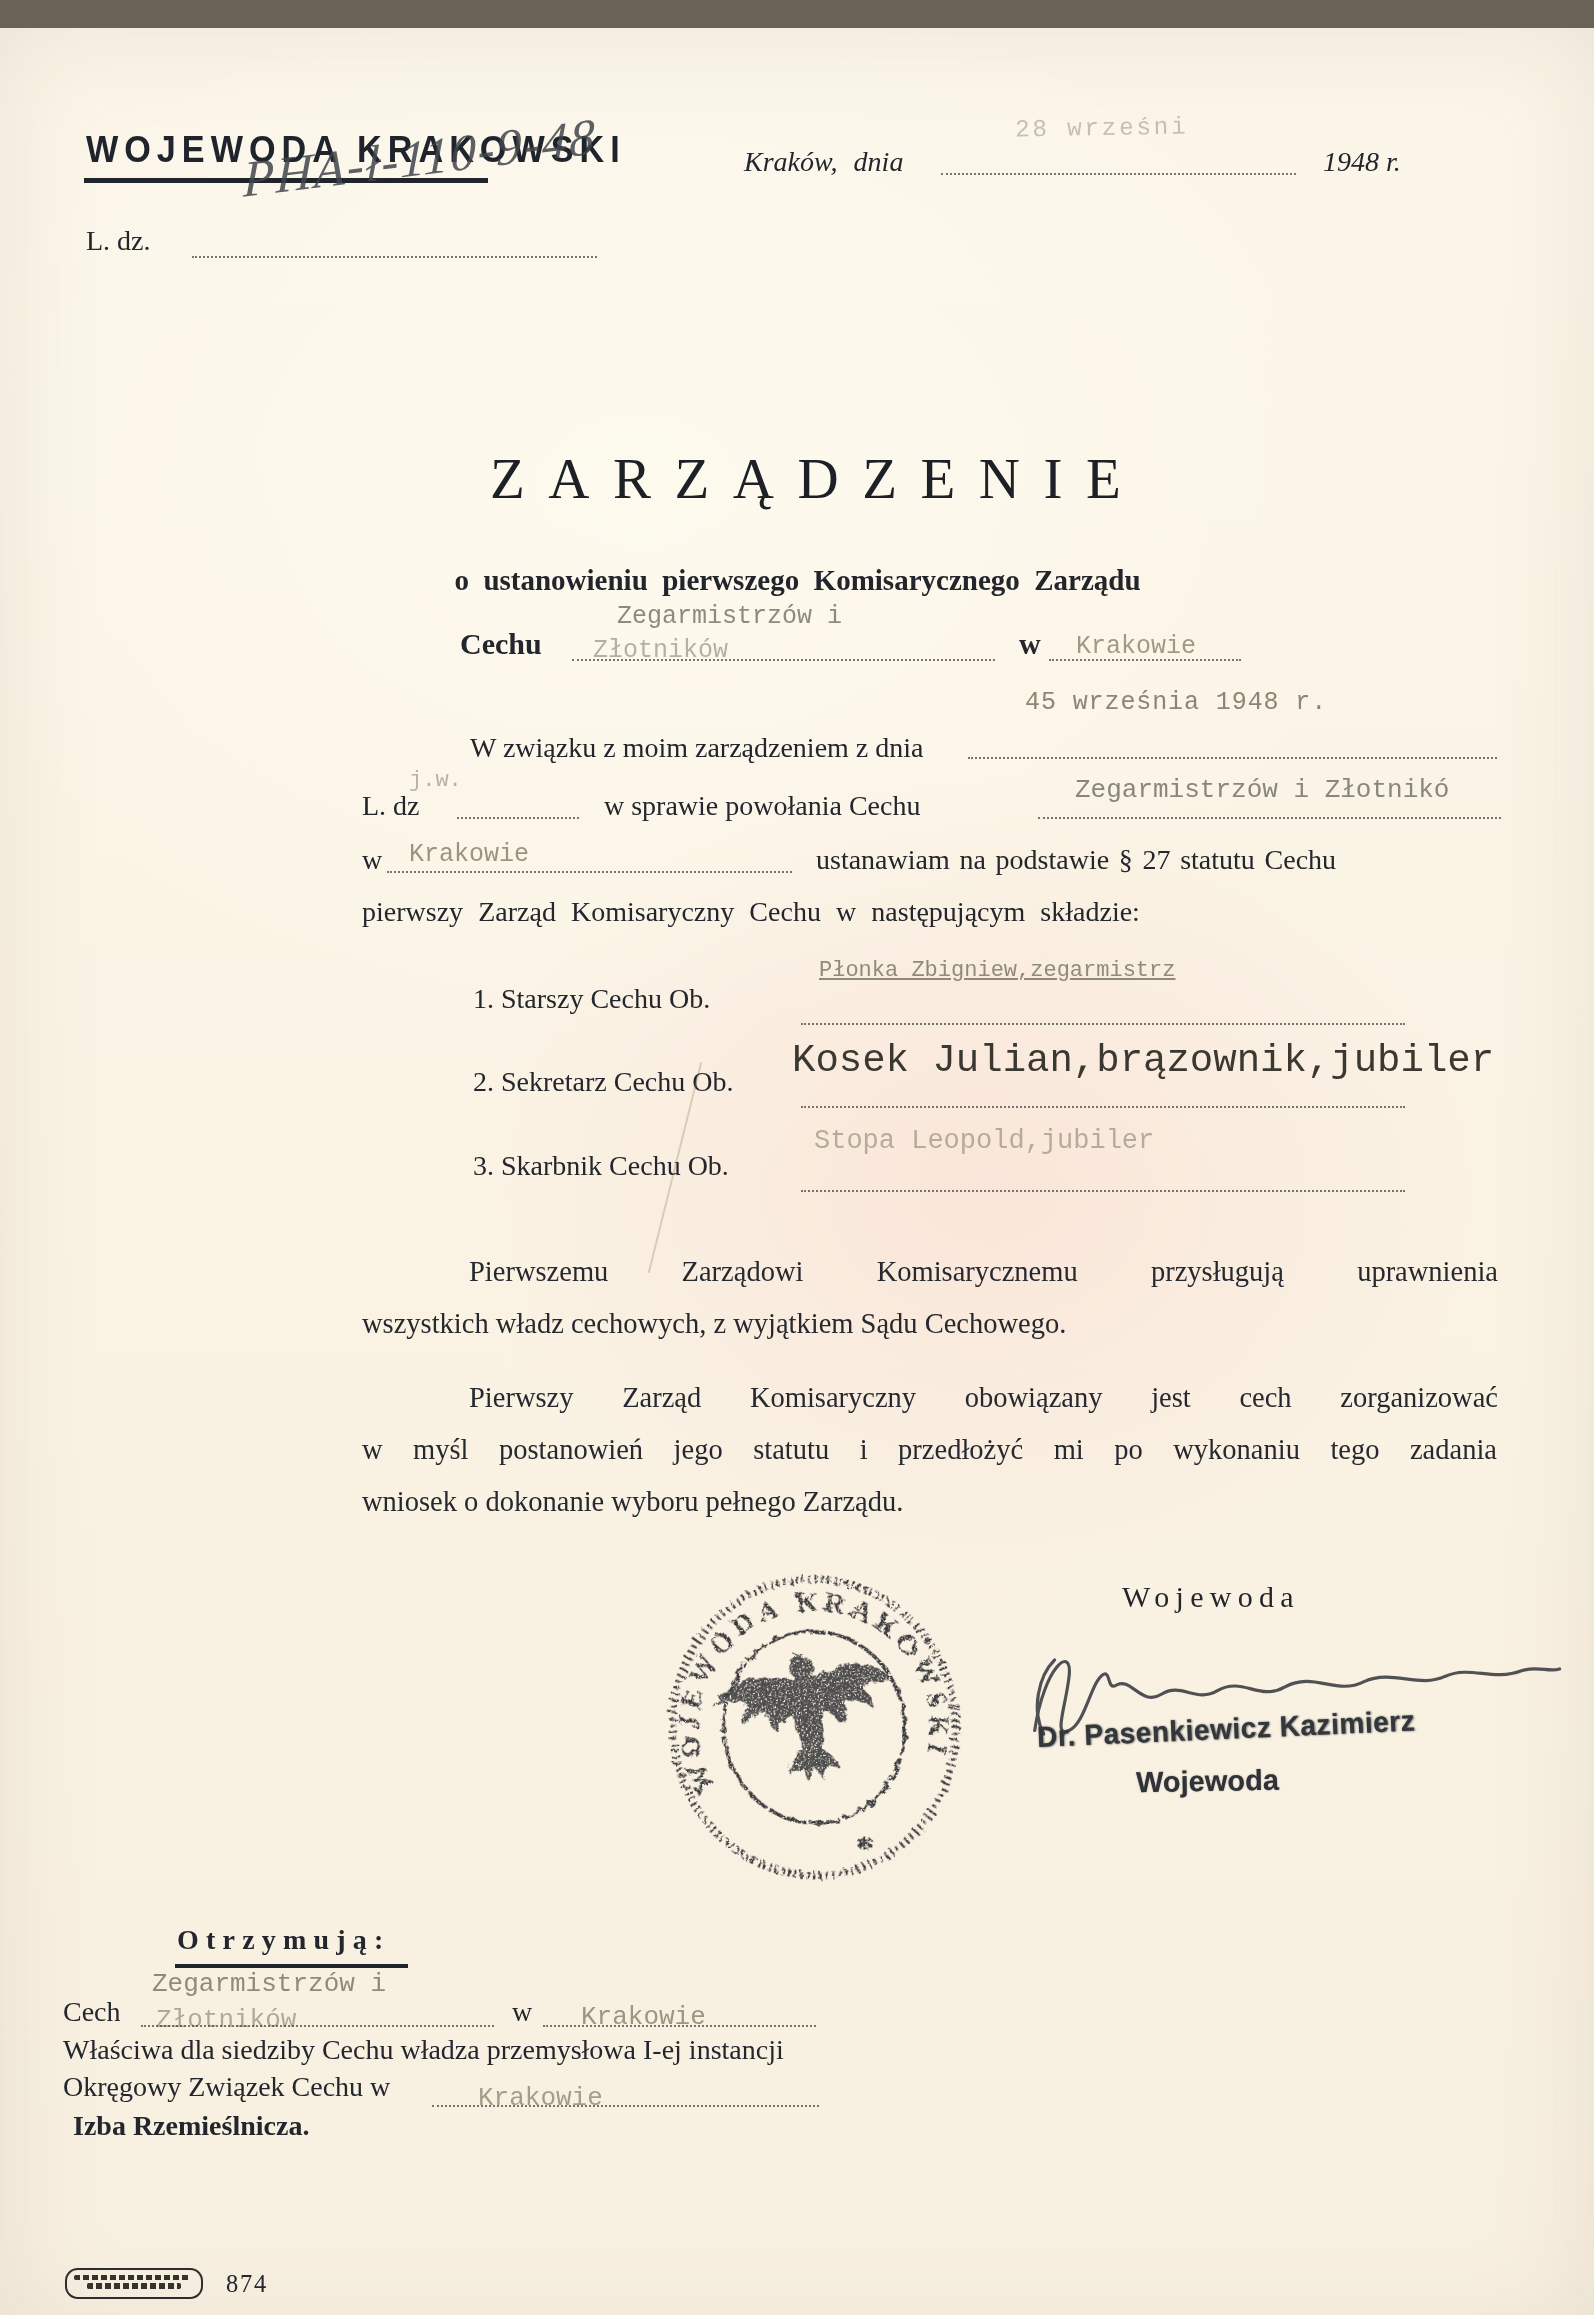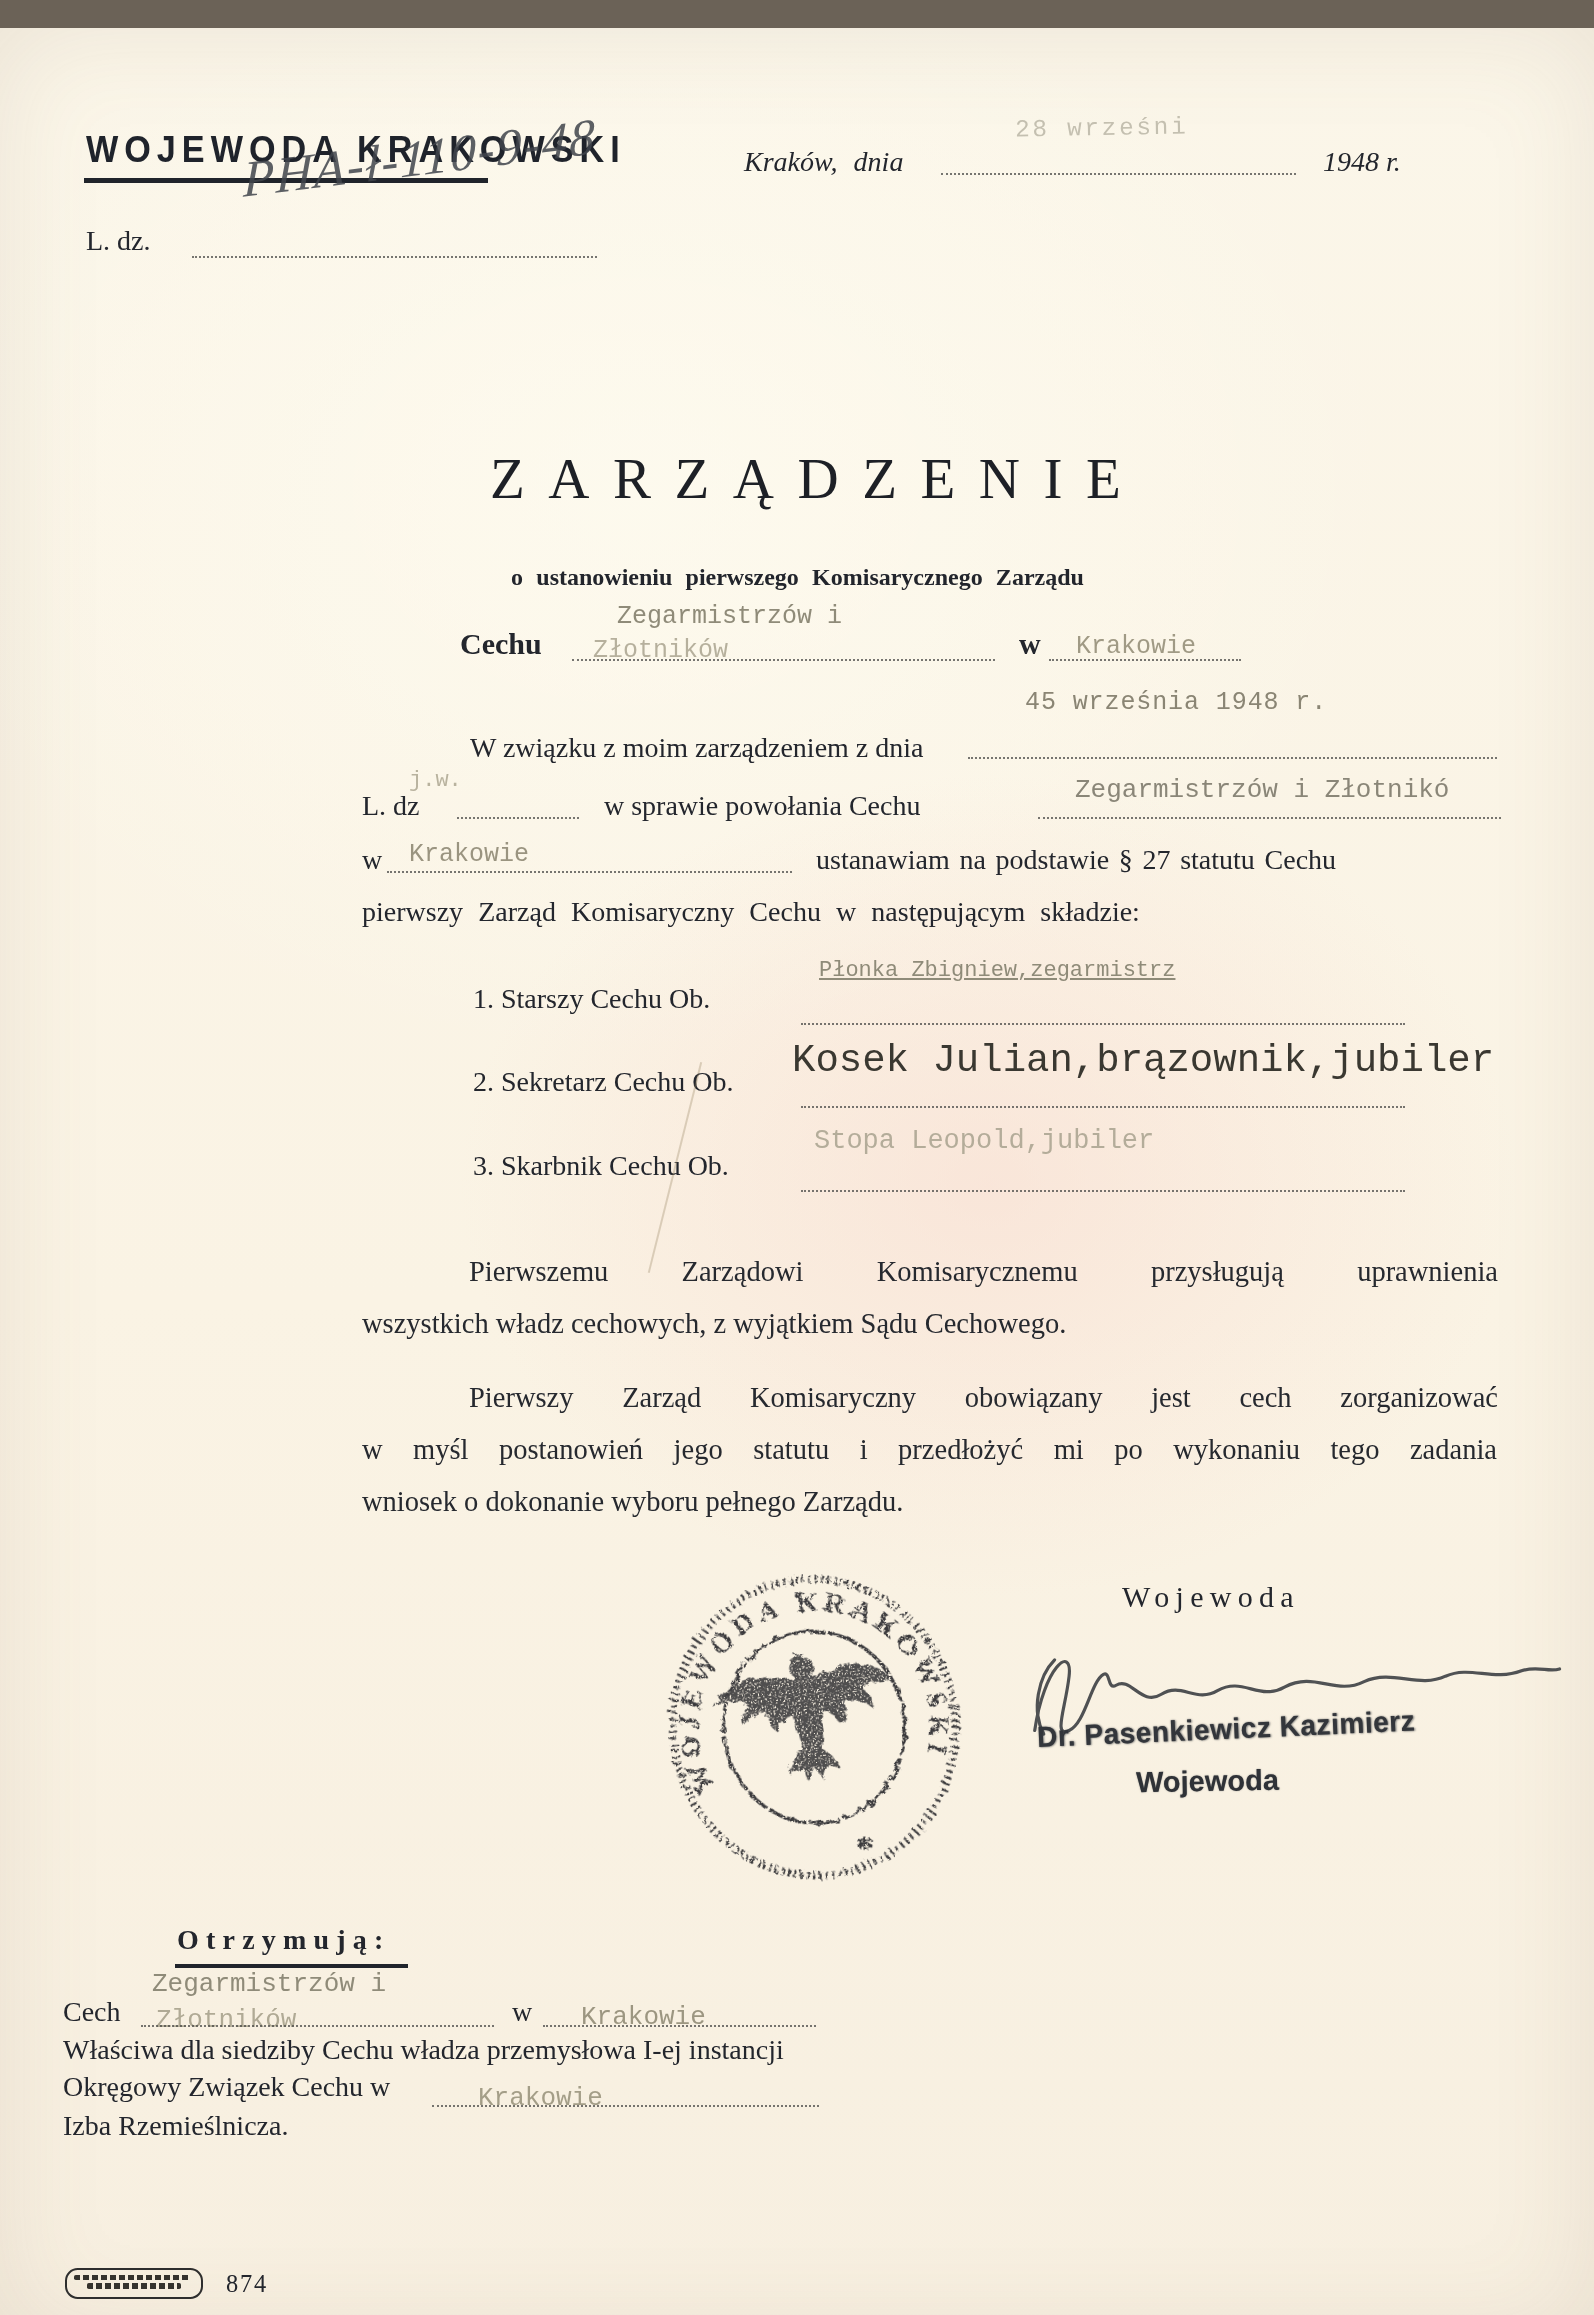--- a/index.html
+++ b/index.html
@@ -17,21 +17,21 @@
   .serif{font-family:"Liberation Serif", serif;}
   .sans{font-family:"Liberation Sans", sans-serif;}
   .mono{font-family:"Liberation Mono", monospace;}
   .ital{font-style:italic;}
   .dotted{height:0;border-bottom:2.7px dotted #4a4a48;opacity:.75;}
   .typed{color:#8f8b79;white-space:nowrap;}
   .office{font-weight:bold;font-size:36px;letter-spacing:6.3px;color:#1f232b;transform:scaleX(.95);transform-origin:left;white-space:nowrap;}
   .rule{background:#20242b;}
   .hand{font-size:51px;color:#41454c;opacity:.85;transform:rotate(-7deg) skewX(-8deg);white-space:nowrap;font-style:italic;letter-spacing:1.8px;}
   .doc-title{font-size:57px;letter-spacing:23.5px;color:#1d2026;white-space:nowrap;}
-  .doc-sub{font-size:24px;font-weight:bold;word-spacing:7.2px;white-space:nowrap;color:#22252c;}
+  .doc-sub{font-size:29px;font-weight:bold;word-spacing:7.2px;white-space:nowrap;color:#22252c;}
   .body-line{font-size:28px;white-space:nowrap;}
   .row-label{font-size:28px;white-space:nowrap;}
   .para{width:1135px;font-size:28.5px;line-height:52px;color:#26292f;}
   .pline{text-align:justify;text-align-last:justify;}
   .pline.last{text-align:left;text-align-last:left;}
   .indent{margin-left:107px;width:1029px;}
   .stamp-name{font-weight:bold;font-size:29px;color:#33363b;letter-spacing:0.5px;
     text-shadow:0 0 1.8px rgba(51,54,59,.65), 1.4px 0.5px 1.8px rgba(51,54,59,.4);
     transform:rotate(-2.5deg) scaleX(.97);transform-origin:left;white-space:nowrap;}
   .stamp-title{font-weight:bold;font-size:29px;color:#2f3237;transform:rotate(-1deg);
@@ -157,21 +157,21 @@
   <div class="abs mono typed" style="left:156px;top:1977px;font-size:26px;color:#a49e88;opacity:.85;">Złotników</div>
   <div class="abs dotted" style="left:141px;top:1997px;width:353px;"></div>
   <div class="abs serif body-line" style="left:512px;top:1968px;">w</div>
   <div class="abs mono typed" style="left:581px;top:1974px;font-size:26px;color:#9c9681;">Krakowie</div>
   <div class="abs dotted" style="left:543px;top:1997px;width:273px;"></div>
 
   <div class="abs serif body-line" style="left:63px;top:2006px;">Właściwa dla siedziby Cechu władza przemysłowa I-ej instancji</div>
   <div class="abs serif body-line" style="left:63px;top:2043px;">Okręgowy Związek Cechu w</div>
   <div class="abs mono typed" style="left:478px;top:2055px;font-size:26px;color:#a49e88;">Krakowie</div>
   <div class="abs dotted" style="left:432px;top:2077px;width:387px;"></div>
-  <div class="abs serif body-line" style="left:63px;top:2082px;">Izba Rzemieślnicza.</div>
+  <div class="abs serif body-line" style="left:73px;top:2082px;font-weight:bold;">Izba Rzemieślnicza.</div>
 
   <div class="abs" style="left:65px;top:2240px;width:138px;height:31px;border:2.7px solid #2e2e2e;border-radius:12.7px;padding:4.5px 7.2px;box-sizing:border-box;">
     <div class="smudge" style="width:116px;"></div>
     <div class="smudge" style="width:94px;margin:3.6px auto 0;"></div>
   </div>
   <div class="abs serif" style="left:226px;top:2242px;font-size:24.4px;letter-spacing:1.8px;">874</div>
 
   <div class="abs" style="left:674px;top:1031px;width:1.8px;height:217px;background:rgba(150,130,95,.32);transform:rotate(14deg);"></div>
   <div class="abs strip">
     <div class="abs" style="left:502px;top:1.8px;width:90px;height:23.5px;background:radial-gradient(ellipse at 50% 20%, #8a6437 0%, #5b4222 45%, rgba(20,20,20,0) 85%);"></div>

